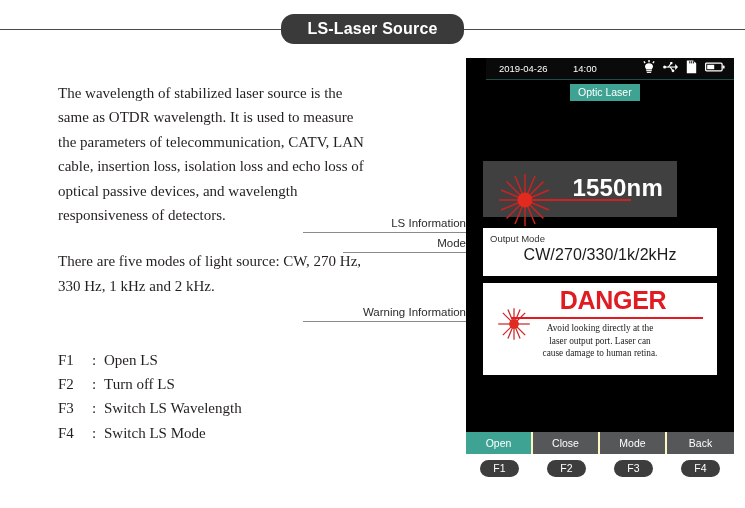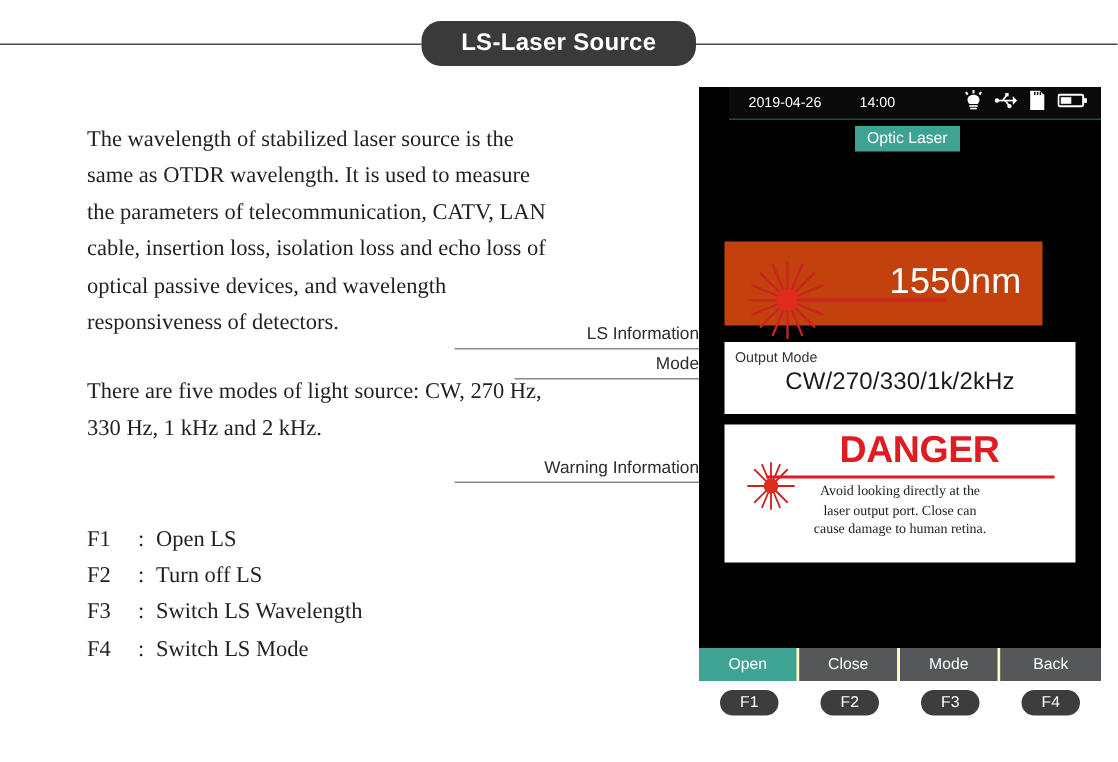--- a/index.html
+++ b/index.html
@@ -147,25 +147,26 @@
     padding: 2px 8px 3px 8px;
     line-height: 1.15;
     white-space: nowrap;
   }
 
   
   .wave-panel {
     position: absolute;
     left: 17px;
     top: 103px;
-    width: 212px;
+    width: 194px;
     height: 56px;
-    background: #c2410c;
-    display: flex;
-    align-items: center;
+    background: #404040;
+    display: flex;
+    align-items: center;
+    font-weight: bold;
   }
   .wave-icon {
     position: absolute;
     left: 14px;
     top: 11px;
   }
   .wave-beam {
     position: absolute;
     left: 48px;
     top: 38px;
@@ -445,21 +446,21 @@
           <line x1="28" y1="28" x2="18" y2="52"></line>
           <line x1="28" y1="28" x2="38" y2="52"></line>
         </g>
         <circle cx="28" cy="28" r="8" fill="#e02b1e"></circle>
       </svg>
     </span>
     <span class="danger-title">DANGER</span>
     <span class="danger-rule"></span>
     <span class="danger-text">
       <span>Avoid looking directly at the</span><br>
-      <span>laser output port. Close can</span><br>
+      <span>laser output port. Laser can</span><br>
       <span>cause damage to human retina.</span>
     </span>
   </div>
 
   <div class="softkeys">
     <div class="softkey active">Open</div>
     <div class="softkey">Close</div>
     <div class="softkey">Mode</div>
     <div class="softkey">Back</div>
   </div>

